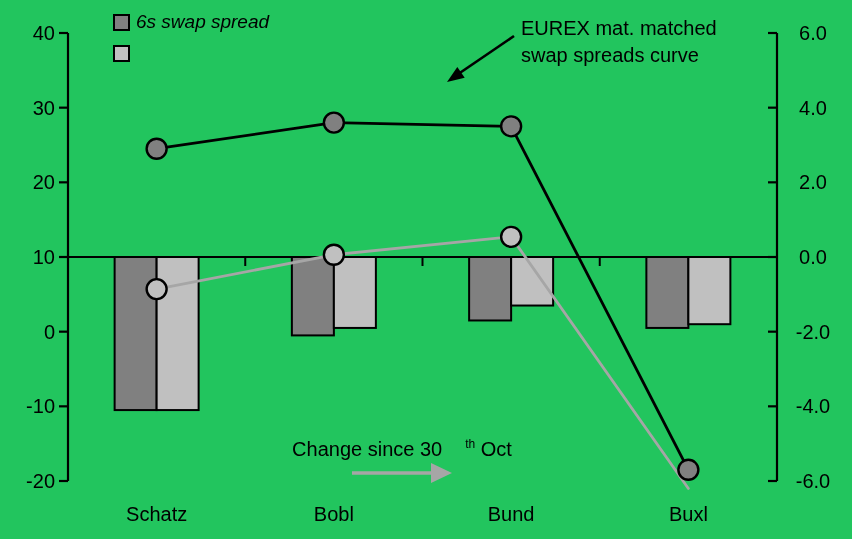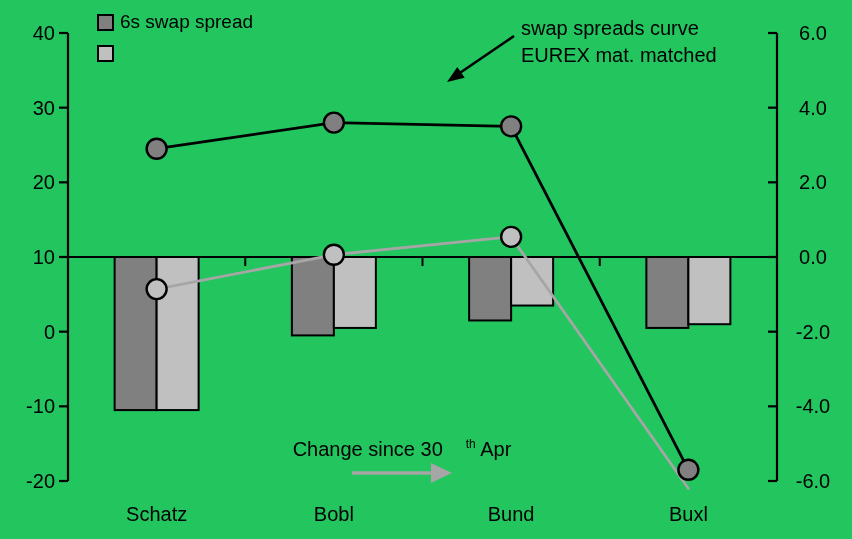--- a/index.html
+++ b/index.html
@@ -3,21 +3,21 @@
 <meta charset="utf-8">
 <style>
   html,body { margin:0; padding:0; background:#fff; }
   .stage {
     position:relative; width:852px; height:539px; background:#22c55e;
     font-family:"Liberation Sans", sans-serif; overflow:hidden; color:#000;
   }
   .stage svg { position:absolute; left:0; top:0; }
   svg text { font-family:"Liberation Sans", sans-serif; fill:#000000; }
 
-  .legend { position:absolute; left:97px; top:11px; }
+  .legend { position:absolute; left:113px; top:11px;font-style:italic; }
   .legend-item { display:flex; align-items:center; height:22px; margin-bottom:9px; }
   .swatch { width:13px; height:13px; border:2px solid #000; margin-right:6px; flex:0 0 auto; }
   .legend-label { font-size:19px; white-space:nowrap; }
 
   .anno-eurex { position:absolute; left:521px; top:15px; font-size:20px; line-height:27px; white-space:nowrap; }
   .anno-change { position:absolute; left:288px; top:437px; width:228px; text-align:center; font-size:20px; white-space:nowrap; }
   .anno-change sup { font-size:12px;padding-left:23px; }
 </style>
 </head>
 <body>
@@ -89,18 +89,18 @@
     <div class="legend-item">
       <span class="swatch" style="background: rgb(128, 128, 128);"></span>
       <span class="legend-label">6s swap spread</span>
     </div>
     <div class="legend-item">
       <span class="swatch" style="background: rgb(192, 192, 192);"></span>
     </div>
   </div>
 
   <div class="anno-eurex">
+    <div>EUREX mat. matched</div>
     <div>swap spreads curve</div>
-    <div>EUREX mat. matched</div>
   </div>
 
-  <div class="anno-change"><span>Change since 30</span><sup>th</sup><span> Apr</span></div>
+  <div class="anno-change"><span>Change since 30</span><sup>th</sup><span> Oct</span></div>
 </div>
 
 </body></html>

